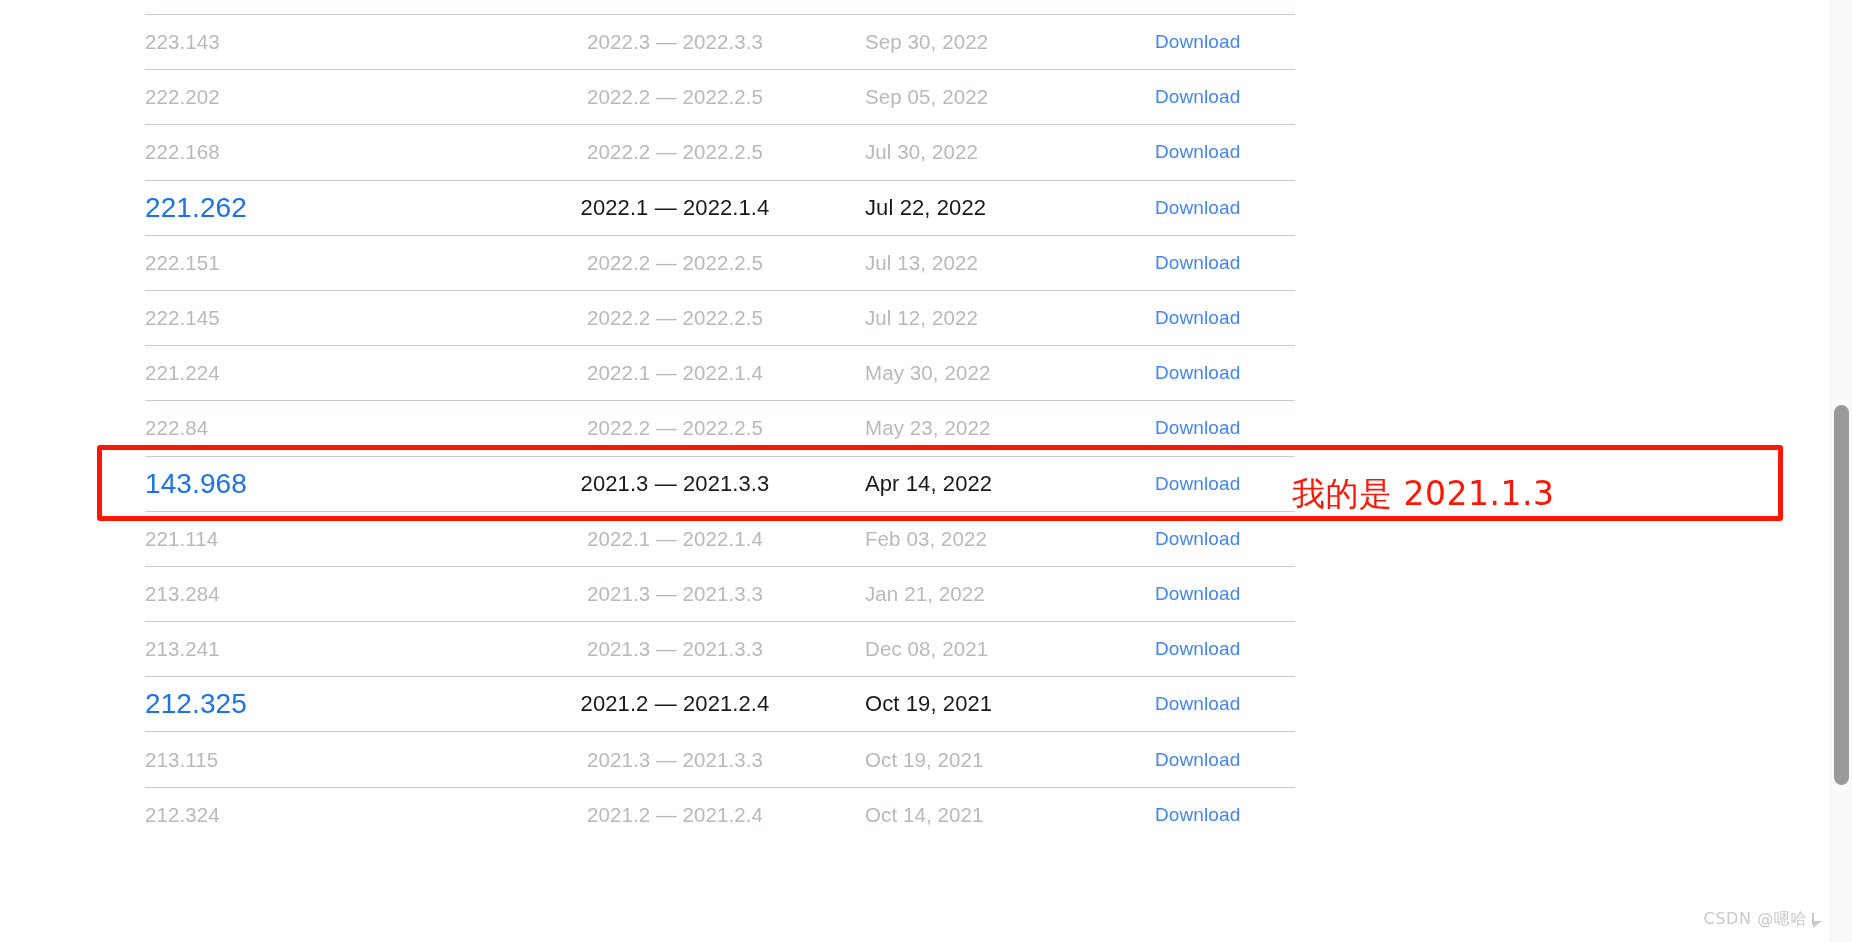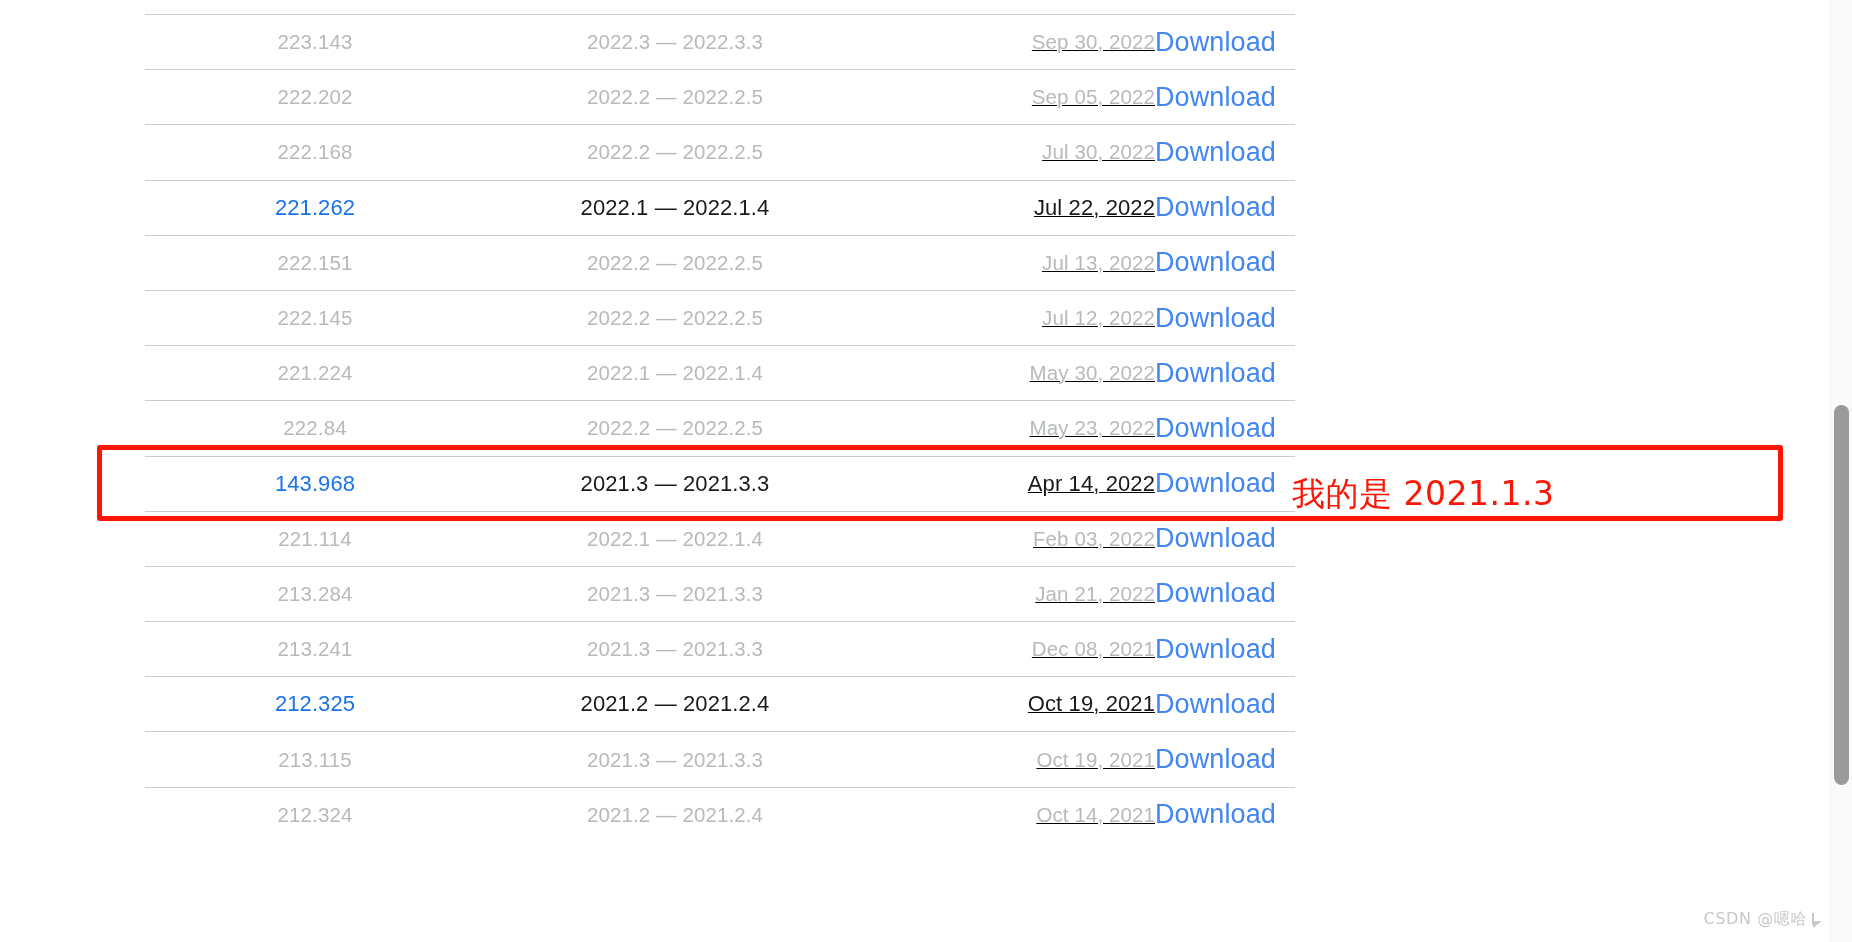--- a/index.html
+++ b/index.html
@@ -34,46 +34,46 @@
     height: 55.2px;
   }
 
   #versions-table td {
     border-top: 1.6px solid #c9cdd1;
     vertical-align: middle;
     padding: 0;
     white-space: nowrap;
   }
 
-  .col-build   { width: 340px; text-align: center;   padding-left: 2px; }
+  .col-build   { width: 340px; text-align: left;   padding-left: 2px; }
   .col-range   { width: 380px; text-align: center; }
-  .col-date    { width: 290px; text-align: right; text-decoration: underline; }
+  .col-date    { width: 290px; text-align: left; }
   .col-action  { width: 140px; text-align: left;   padding-left: 38px; }
 
   .cell-text {
     color: #b6babd;
     font-size: 20.5px;
     letter-spacing: 0.1px;
   }
 
   tr.row-highlight .cell-text {
     color: #19191c;
     font-size: 22px;
   }
 
   .build-link {
     color: #1a73e8;
-    font-size: 22px;
+    font-size: 28px;
     text-decoration: none;
     letter-spacing: 0.1px;
   }
 
   .download-link {
     color: #4285f4;
-    font-size: 27px;
+    font-size: 19px;
     text-decoration: none;
     letter-spacing: 0.1px;
   }
 
   
   #annotation-box {
     position: absolute;
     left: 97px;
     top: 445px;
     width: 1686px;

